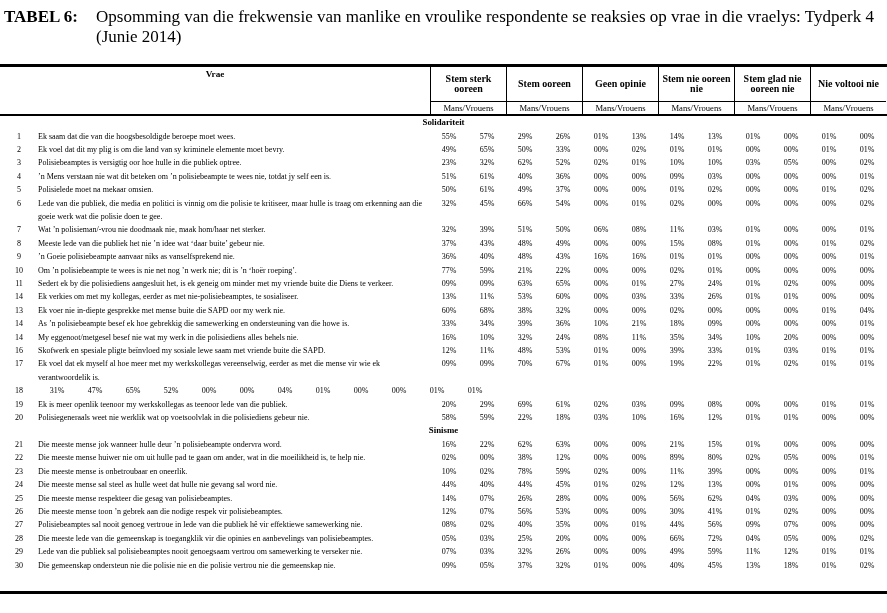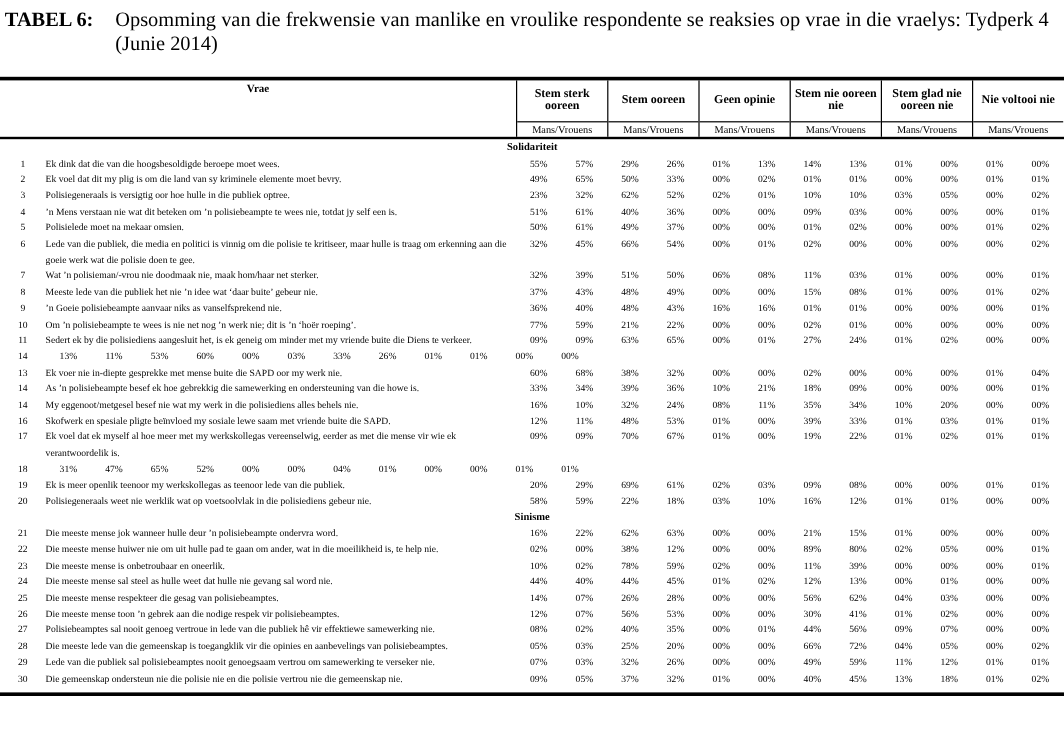--- a/index.html
+++ b/index.html
@@ -15,21 +15,21 @@
   .thead { display: flex; border-bottom: 2px solid #000; align-items: flex-start; }
   .vrae-cell { width: 430px; flex-shrink: 0; text-align: center; font-weight: bold;
     font-size: 9.2px; padding-top: 2px; }
   .stat-col { width: 76px; flex-shrink: 0; border-left: 1px solid #000;
     display: flex; flex-direction: column; }
   .stat-title { height: 35px; border-bottom: 1px solid #000; font-weight: bold;
     font-size: 10px; line-height: 9.6px; display: flex; align-items: center;
     justify-content: center; text-align: center; padding: 0 1px; }
   .stat-sub { height: 12px; font-size: 8.6px; line-height: 12px; text-align: center; }
 
-  .tbody { padding-bottom: 5px; }
+  .tbody { padding-bottom: 19px; }
   .section-row { font-weight: bold; text-align: center; font-size: 8.8px;
     line-height: 13.5px; height: 13.5px; }
   .data-row { display: flex; align-items: flex-start; }
   .cell-num { width: 38px; flex-shrink: 0; text-align: center; font-size: 8px;
     line-height: 13.4px; }
   .cell-q { width: 392px; flex-shrink: 0; font-size: 8px; line-height: 13.4px;
     padding-right: 3px; }
   .cell-v { width: 38px; flex-shrink: 0; text-align: center; font-size: 8px;
     line-height: 13.4px; }
 </style>
@@ -68,21 +68,21 @@
         <div class="stat-col">
           <div class="stat-title">Nie voltooi nie</div>
           <div class="stat-sub">Mans/Vrouens</div>
         </div>
       </div>
   </div>
   <div class="tbody">
       <div class="section-row">Solidariteit</div>
       <div class="data-row">
         <div class="cell-num">1</div>
-        <div class="cell-q">Ek dink dat die van die hoogsbesoldigde beroepe moet wees.</div>
+        <div class="cell-q">Ek saam dat die van die hoogsbesoldigde beroepe moet wees.</div>
         <div class="cell-v">55%</div>
         <div class="cell-v">57%</div>
         <div class="cell-v">29%</div>
         <div class="cell-v">26%</div>
         <div class="cell-v">01%</div>
         <div class="cell-v">13%</div>
         <div class="cell-v">14%</div>
         <div class="cell-v">13%</div>
         <div class="cell-v">01%</div>
         <div class="cell-v">00%</div>
@@ -100,21 +100,21 @@
         <div class="cell-v">02%</div>
         <div class="cell-v">01%</div>
         <div class="cell-v">01%</div>
         <div class="cell-v">00%</div>
         <div class="cell-v">00%</div>
         <div class="cell-v">01%</div>
         <div class="cell-v">01%</div>
       </div>
       <div class="data-row">
         <div class="cell-num">3</div>
-        <div class="cell-q">Polisiegeneraals is versigtig oor hoe hulle in die publiek optree.</div>
+        <div class="cell-q">Polisiebeamptes is versigtig oor hoe hulle in die publiek optree.</div>
         <div class="cell-v">23%</div>
         <div class="cell-v">32%</div>
         <div class="cell-v">62%</div>
         <div class="cell-v">52%</div>
         <div class="cell-v">02%</div>
         <div class="cell-v">01%</div>
         <div class="cell-v">10%</div>
         <div class="cell-v">10%</div>
         <div class="cell-v">03%</div>
         <div class="cell-v">05%</div>
@@ -244,20 +244,21 @@
         <div class="cell-v">01%</div>
         <div class="cell-v">27%</div>
         <div class="cell-v">24%</div>
         <div class="cell-v">01%</div>
         <div class="cell-v">02%</div>
         <div class="cell-v">00%</div>
         <div class="cell-v">00%</div>
       </div>
       <div class="data-row">
         <div class="cell-num">14</div>
+        <div class="cell-q">Ek verkies om met my kollegas, eerder as met nie-polisiebeamptes, te sosialiseer.</div>
         <div class="cell-v">13%</div>
         <div class="cell-v">11%</div>
         <div class="cell-v">53%</div>
         <div class="cell-v">60%</div>
         <div class="cell-v">00%</div>
         <div class="cell-v">03%</div>
         <div class="cell-v">33%</div>
         <div class="cell-v">26%</div>
         <div class="cell-v">01%</div>
         <div class="cell-v">01%</div>

